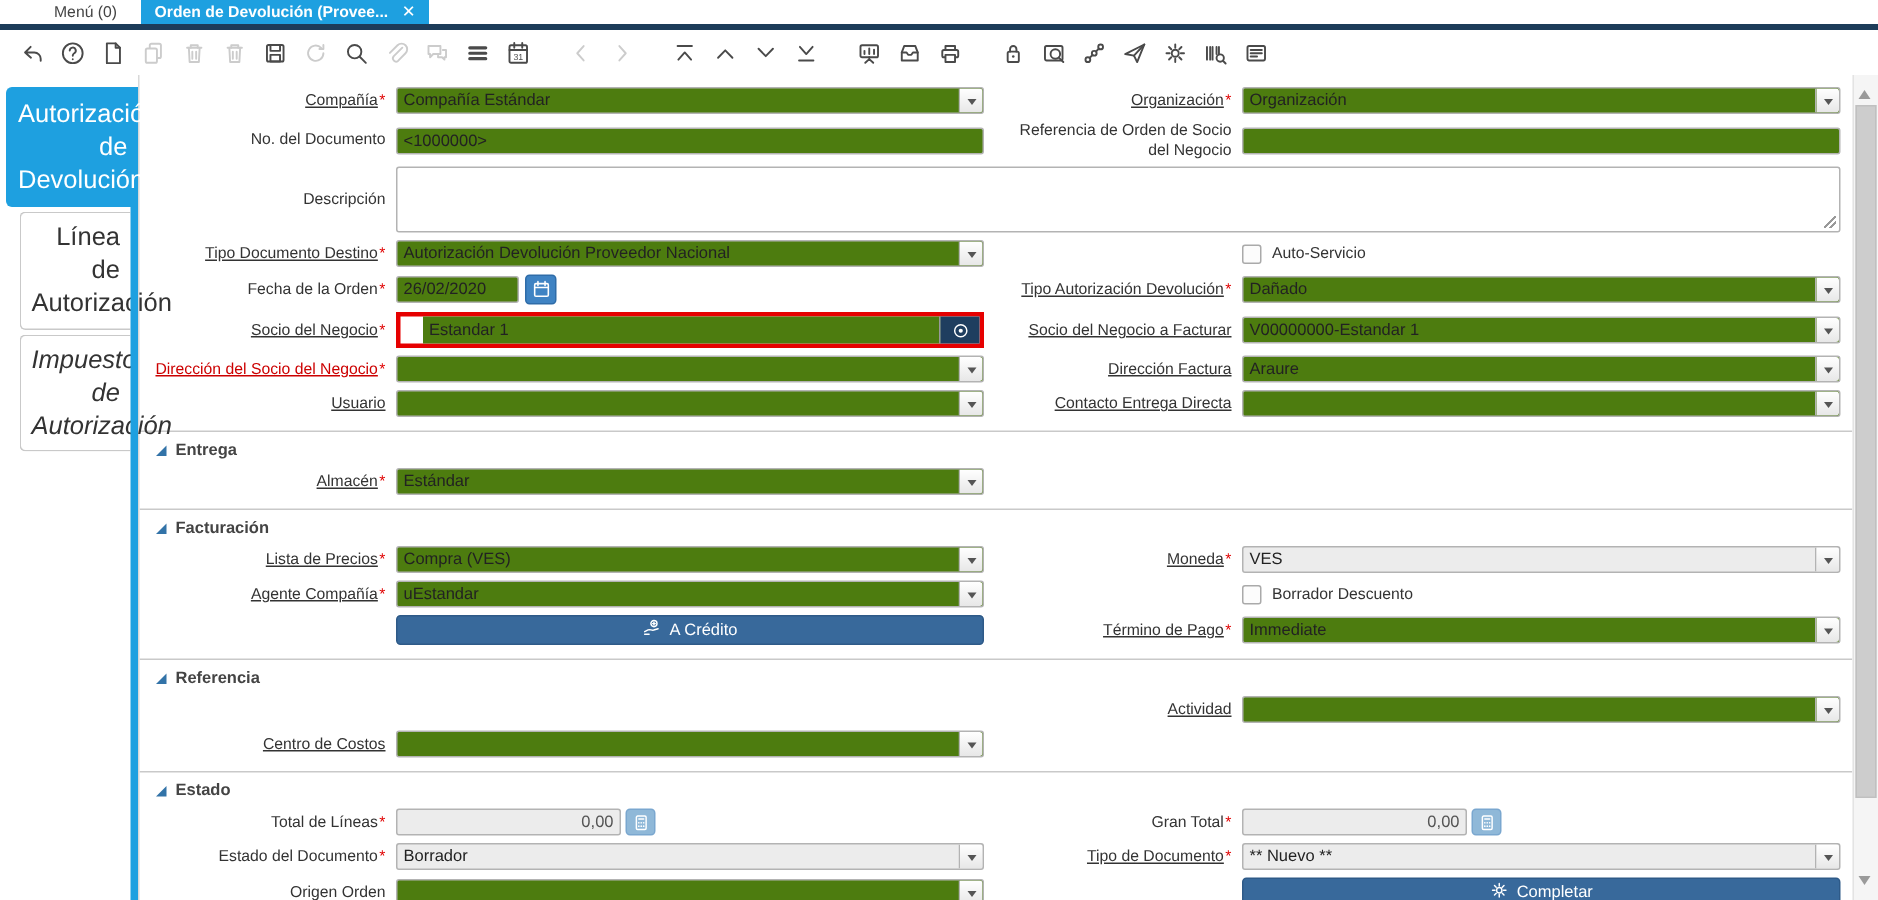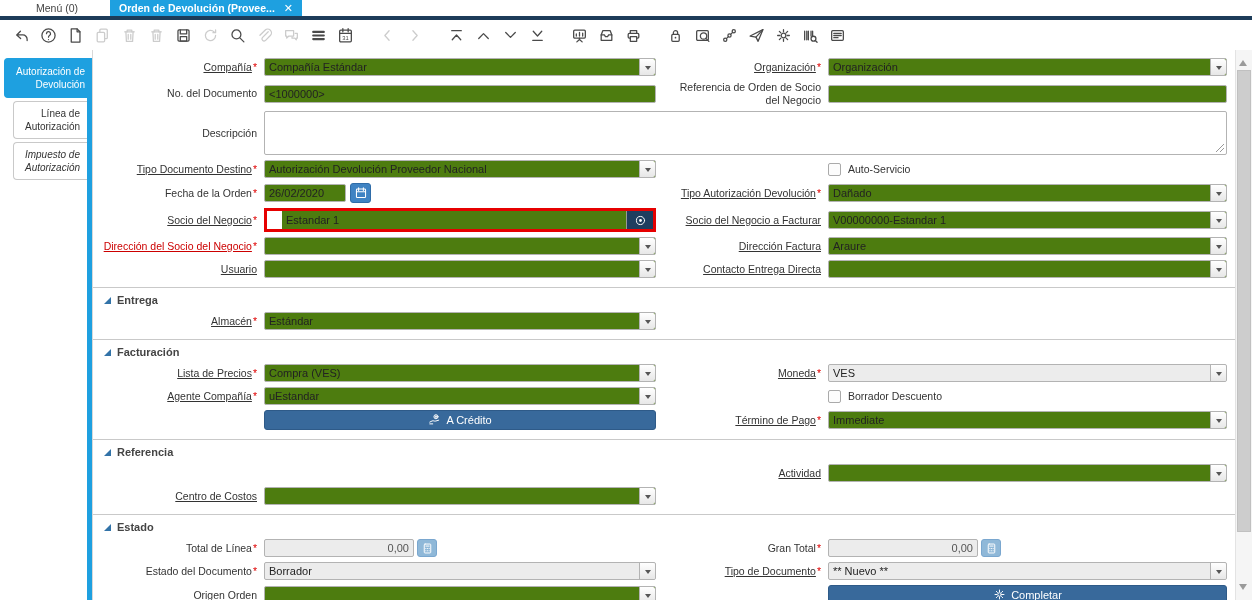--- a/index.html
+++ b/index.html
@@ -4,35 +4,35 @@
 <style>
   * { margin:0; padding:0; box-sizing:border-box; }
   html,body { width:1252px; height:600px; overflow:hidden; background:#fff;
     font-family:"Liberation Sans","DejaVu Sans",sans-serif; }
   .app { width:1252px; height:600px; overflow:hidden; background:#fff; position:relative; }
 
   
   .tabstrip { height:16px; display:flex; align-items:stretch; background:#fff; padding-left:20px; }
   .tab { display:flex; align-items:center; font-size:10.5px; cursor:pointer; }
   .menu-tab { padding:0 16px; color:#444; }
-  .doc-tab { background:var(--accent); color:#fff; font-weight:bold; padding:0 9px; gap:9px;margin-left:16px; }
+  .doc-tab { background:var(--accent); color:#fff; font-weight:bold; padding:0 9px; gap:9px; }
   .tab-close { font-size:11px; font-weight:normal; line-height:1; }
   .navline { height:4px; background:var(--navy); }
 
   
   .toolbar { height:30px; display:flex; align-items:center; padding:0 13px; background:#fff; }
   .tbtn { width:17px; height:17px; margin-right:10px; color:#4a4a4a; display:flex; cursor:pointer; flex:none; }
   .tbtn svg { width:100%; height:100%; }
   .tbtn.disabled { color:#ccc; cursor:default; }
   .tbtn.gap { margin-left:15px; }
 
   
   .workspace { display:flex; height:550px; }
 
-  .sidebar { width:92px; flex:none; position:relative; padding-top:8px; font-size:10px; }
+  .sidebar { width:92px; flex:none; position:relative; padding-top:8px; font-size:17px; }
   .side-accent { position:absolute; top:8px; right:0; bottom:0; width:5px; background:var(--accent); }
   .side-tab { border:1px solid #c9c9c9; border-right:none; border-radius:4px 0 0 4px; background:#fff;
     color:#333; text-align:right; padding:5px 7px; margin:0 5px 3px 13px; line-height:1.3; cursor:pointer; }
   .side-tab.active { background:var(--accent); border-color:var(--accent); color:#fff;
     margin-left:4px; margin-right:0; position:relative; z-index:1; padding:6px 7px; }
   .side-tab.italic { font-style:italic; }
 
   .main { flex:1; border-left:1px solid #d8d8d8; padding:8px 8px 0 4px; overflow:hidden; background:#fff; }
 
   
@@ -502,21 +502,21 @@
             </div>
           </div>
         </div>
         <div class="section">
           <div class="sec-sep"></div>
           <div class="sec-head">
             <span class="marker"></span>
             <span>Estado</span>
           </div>
           <div class="frow">
-            <div class="lblcell c1"><span class="lbl">Total de Línea</span><span class="req">*</span></div>
+            <div class="lblcell c1"><span class="lbl">Total de Líneas</span><span class="req">*</span></div>
             <div class="amtwrap c2">
               <div class="fld amt dis">
                 <span class="fval">0,00</span>
               </div>
               <button class="calcbtn">
                 <svg viewBox="0 0 16 16" fill="none" stroke="currentColor" stroke-width="1.2" stroke-linecap="round" stroke-linejoin="round">
                   <rect x="4" y="2.5" width="8" height="11" rx="1"></rect>
                   <path d="M6 5 h4"></path>
                   <circle cx="6" cy="8" r=".7" fill="currentColor" stroke="none"></circle>
                   <circle cx="8" cy="8" r=".7" fill="currentColor" stroke="none"></circle>

